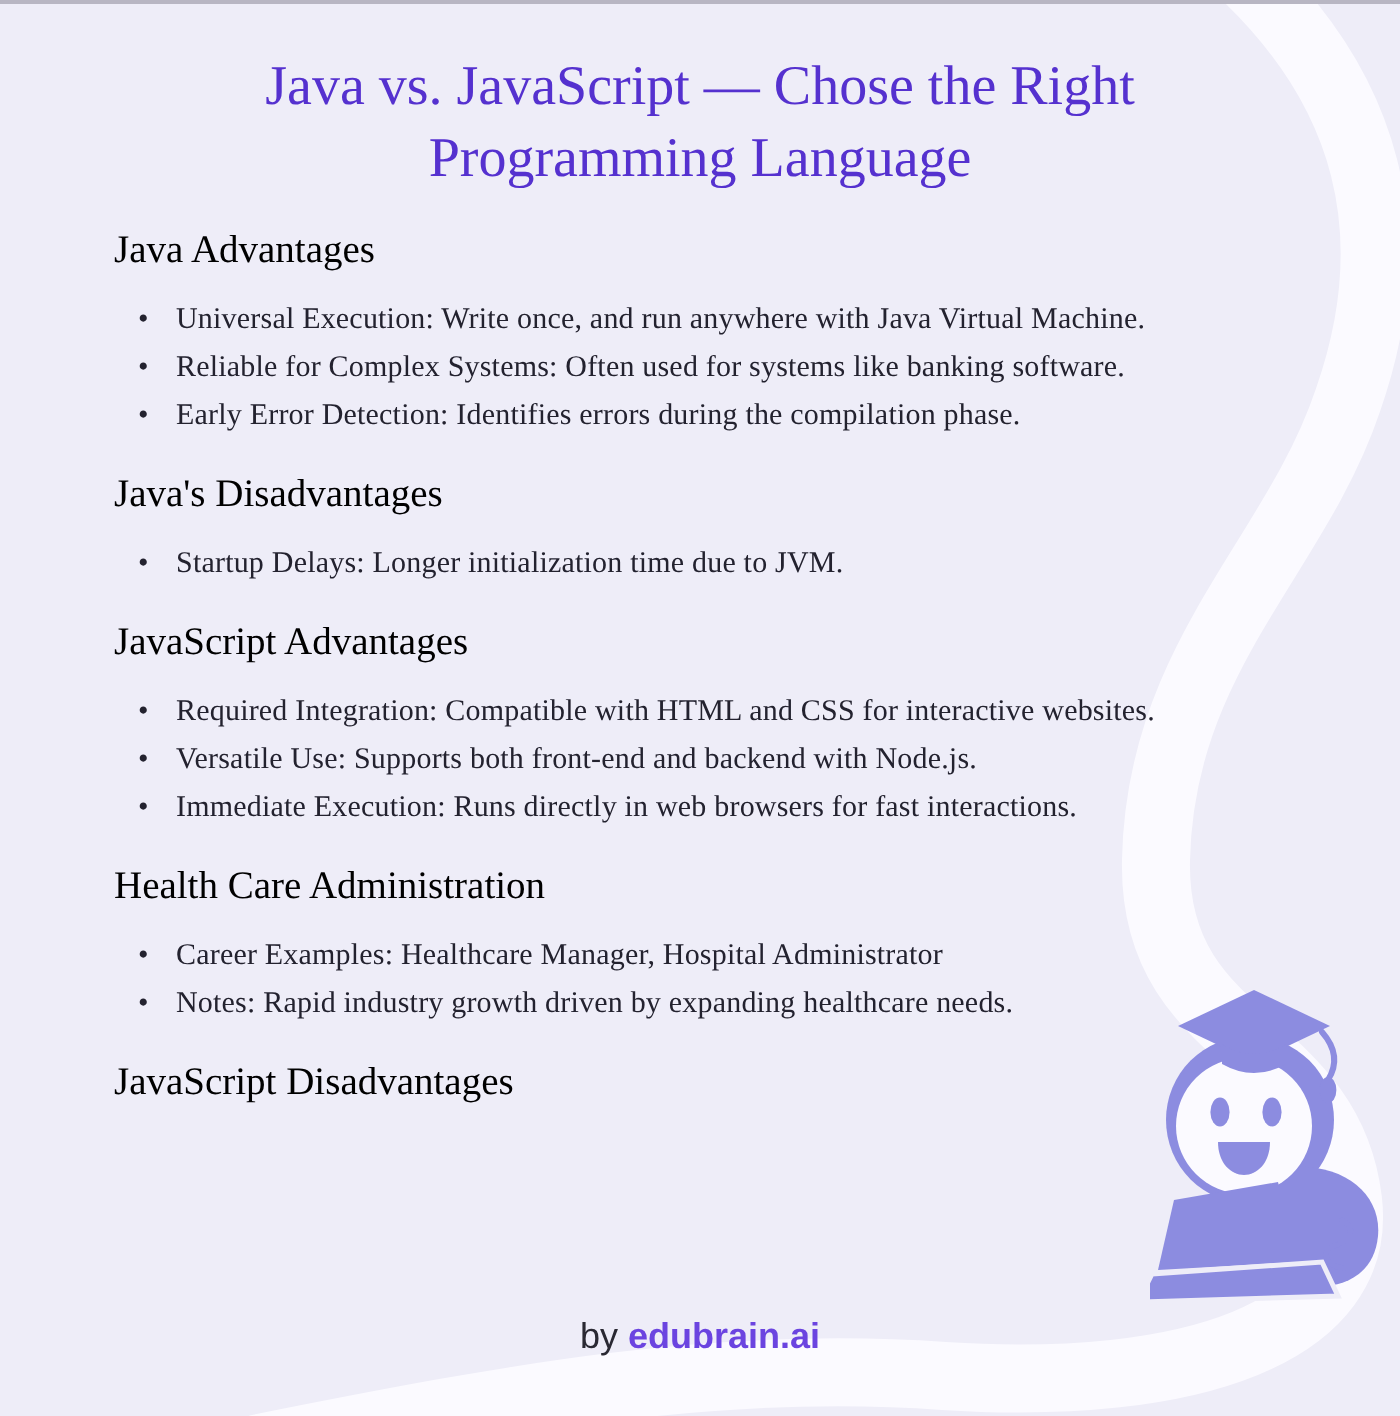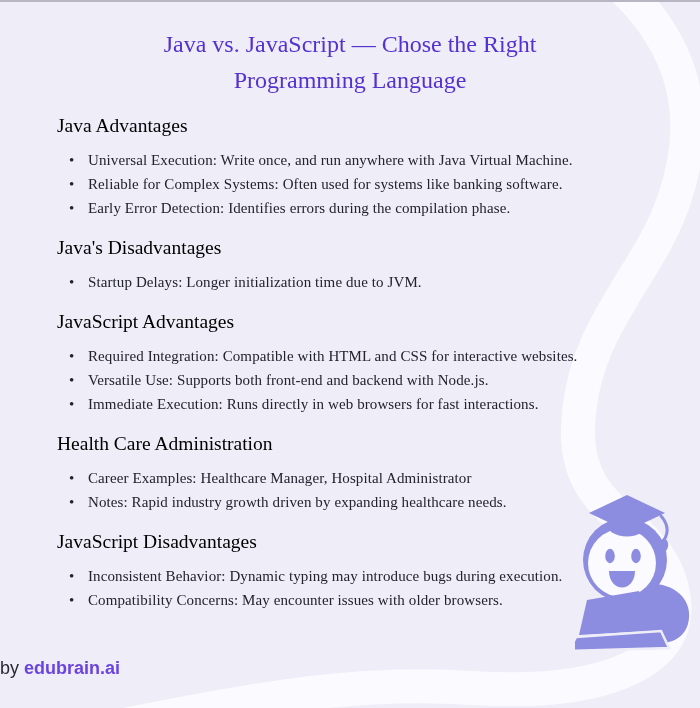--- a/index.html
+++ b/index.html
@@ -30,21 +30,21 @@
     z-index: 1;
   }
   .content {
     position: relative;
     z-index: 2;
     padding: 24px 40px 0 57px;
   }
   .title {
     text-align: center;
     color: #5531CF;
-    font-size: 24px;
+    font-size: 28px;
     line-height: 36px;
     font-weight: 500;
     margin-bottom: 14px;
     margin-left: -17px; 
   }
   .section-heading {
     color: #000000;
     font-size: 19.5px;
     font-weight: 500;
     margin-top: 17px;
@@ -66,21 +66,21 @@
     left: 2px;
     top: 0;
     font-size: 15px;
     color: #23222F;
   }
   .footer {
     position: absolute;
     left: 0;
     top: 656px;
     width: 700px;
-    text-align: left;
+    text-align: center;
     z-index: 3;
     font-family: "Liberation Sans", "DejaVu Sans", sans-serif;
     font-size: 18px;
   }
   .footer .by { color: #2A2933; font-weight: 400; }
   .footer .brand { color: #6B44E0; font-weight: 700; }
 </style>
 </head>
 <body>
 
@@ -144,22 +144,18 @@
     <li>Immediate Execution: Runs directly in web browsers for fast interactions.</li>
   </ul>
 
   <h2 class="section-heading">Health Care Administration</h2>
   <ul class="bullets">
     <li>Career Examples: Healthcare Manager, Hospital Administrator</li>
     <li>Notes: Rapid industry growth driven by expanding healthcare needs.</li>
   </ul>
 
   <h2 class="section-heading">JavaScript Disadvantages</h2>
-  <ul class="bullets">
-    <li>Inconsistent Behavior: Dynamic typing may introduce bugs during execution.</li>
-    <li>Compatibility Concerns: May encounter issues with older browsers.</li>
-  </ul>
 </div>
 
 <div class="footer">
   <span class="by">by</span>
   <span class="brand">edubrain.ai</span>
 </div>
 
 </body></html>

